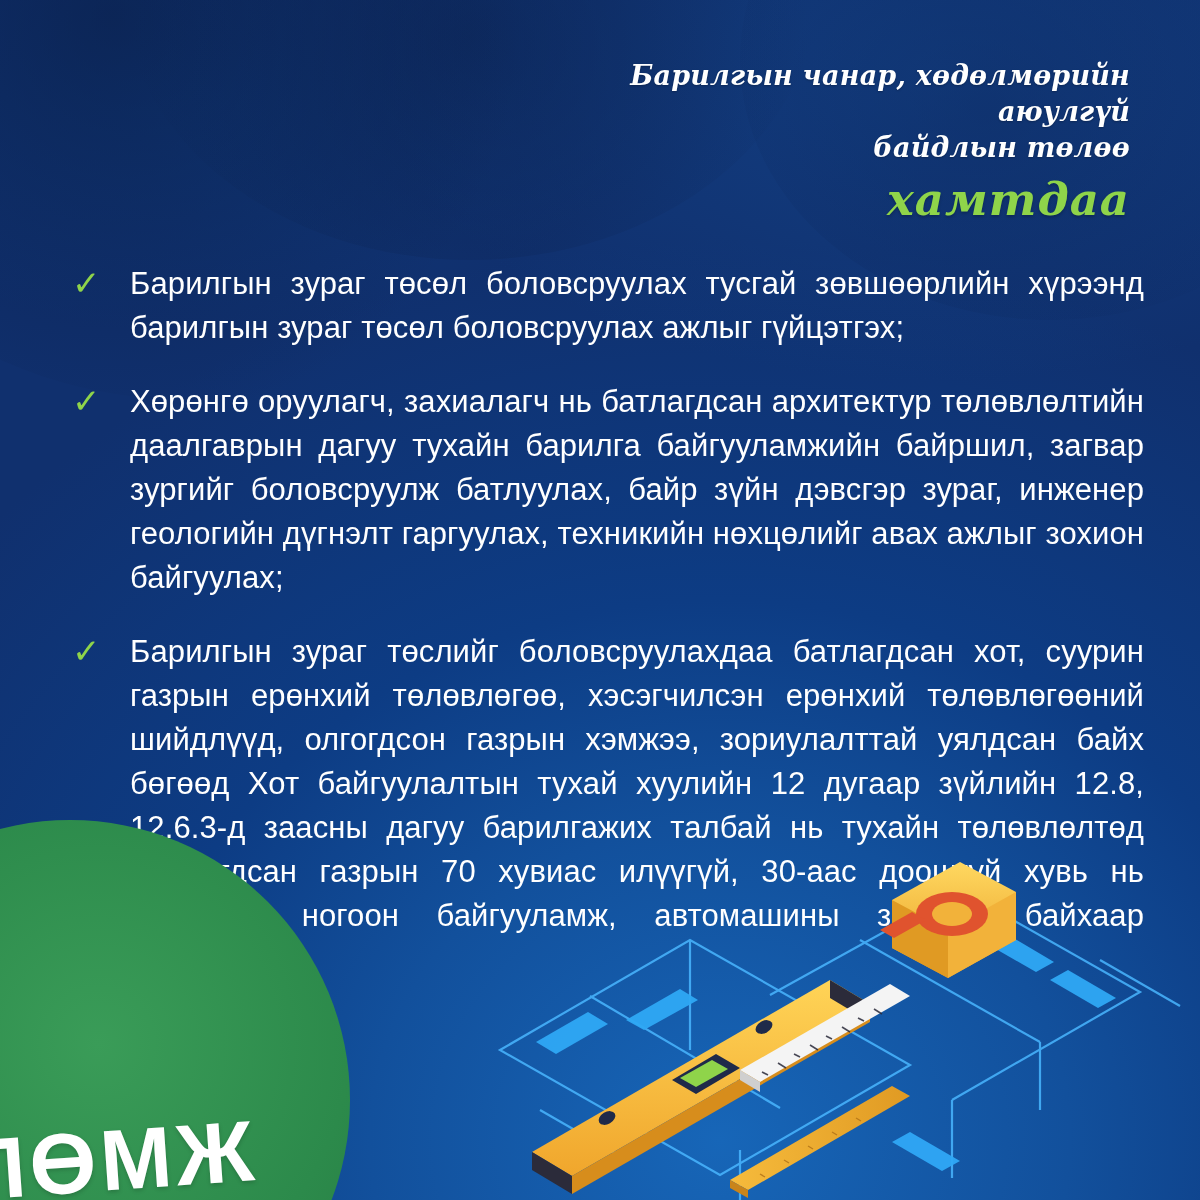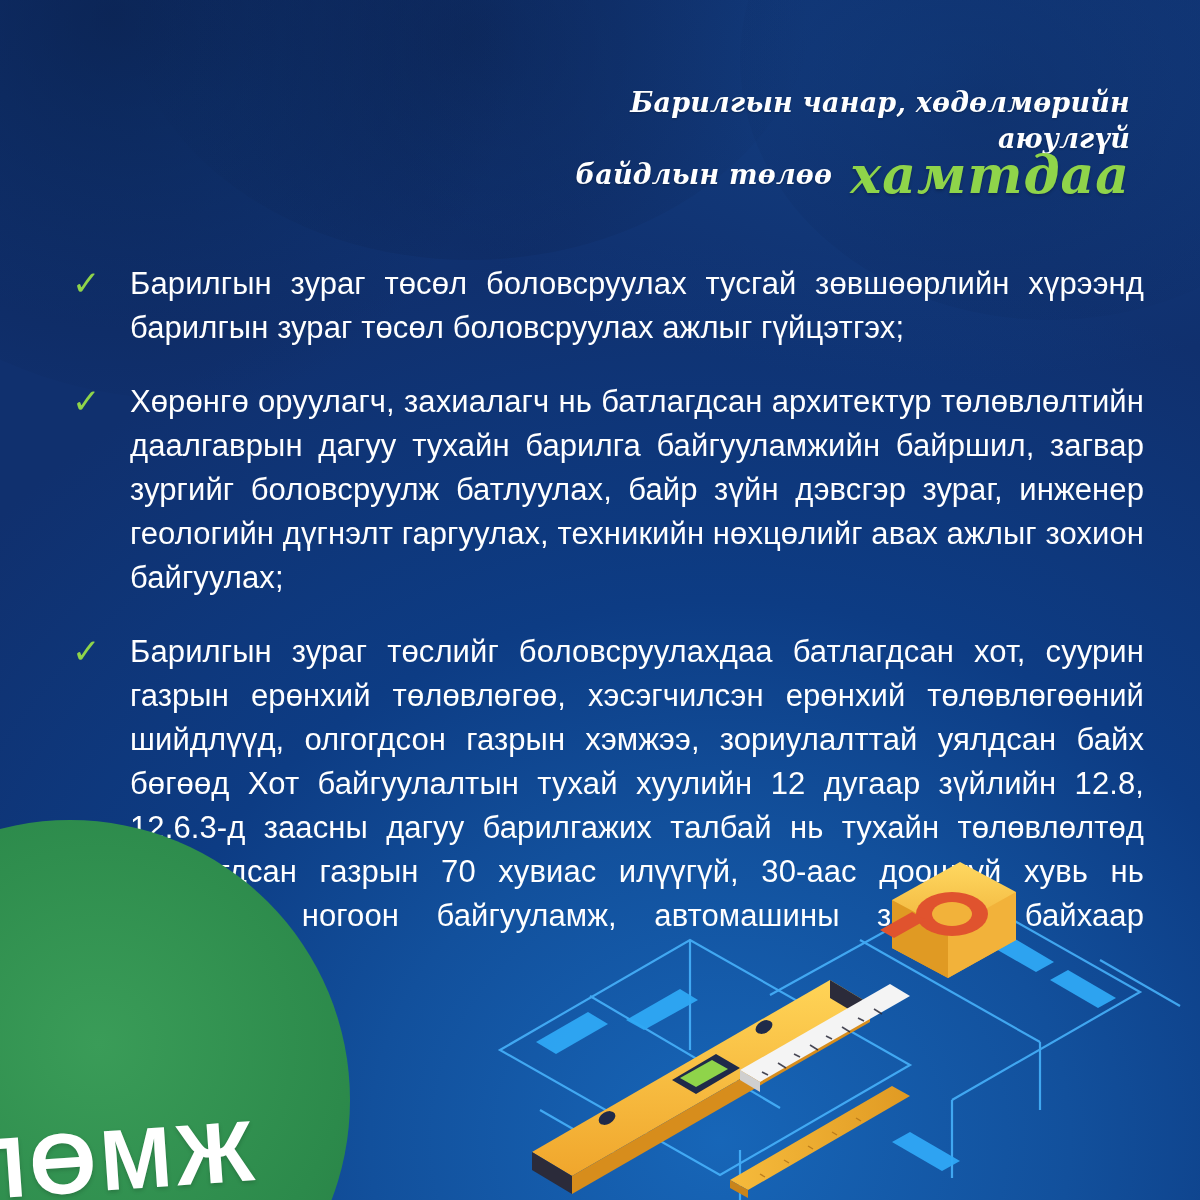--- a/index.html
+++ b/index.html
@@ -29,47 +29,48 @@
   .swirl.b { left: 120px; top: -300px; width: 700px; height: 560px; background: radial-gradient(circle at 50% 60%, rgba(10,30,72,0.5), rgba(10,30,72,0) 70%); }
   .swirl.c { right: -160px; top: -200px; width: 620px; height: 520px; background: radial-gradient(circle at 40% 60%, rgba(12,40,95,0.45), rgba(12,40,95,0) 70%); }
 
   
   .slogan {
     position: absolute;
     top: 58px; right: 70px;
     width: 640px;
     text-align: right;
     color: #ffffff;
-    margin-top: 27px;
   }
   .slogan-line {
     font-family: "DejaVu Serif", serif;
     font-style: italic;
     font-weight: bold;
     font-size: 27px;
     line-height: 1.34;
     letter-spacing: 0.2px;
     text-shadow: 0 1px 2px rgba(0,0,0,0.25);
   }
   .slogan-big {
     display: inline-block;
     margin-top: -8px;
     font-family: "DejaVu Serif", serif;
     font-style: italic;
     font-weight: bold;
-    font-size: 52px;
+    font-size: 45px;
     line-height: 1;
     color: #8fd44a;
     letter-spacing: 1px;
     text-shadow: 0 2px 3px rgba(0,0,0,0.22);
   }
   .slogan-row2 {
     display: flex;
+    align-items: flex-end;
     justify-content: flex-end;
     gap: 18px;
+    flex-direction: column;
   }
 
   
   .content {
     position: absolute;
     top: 262px; left: 72px;
     width: 1072px;
   }
   .bullet {
     display: flex;

